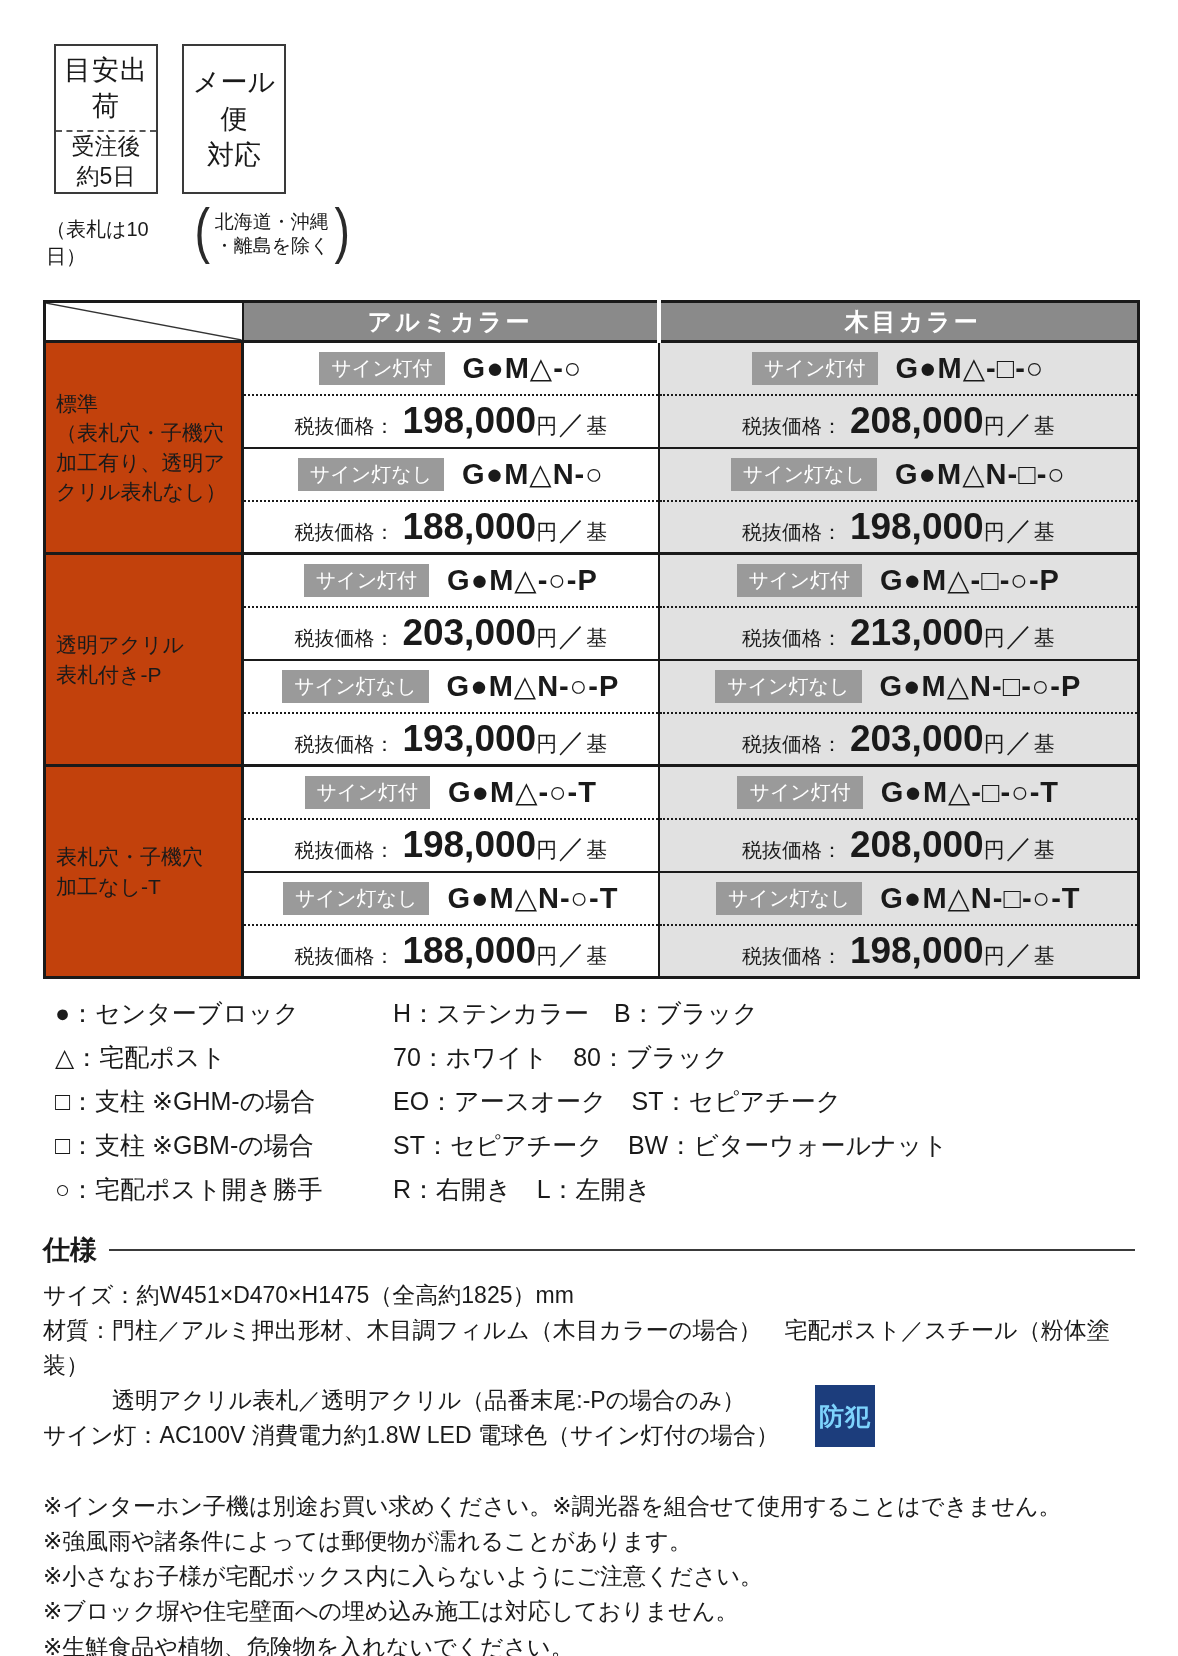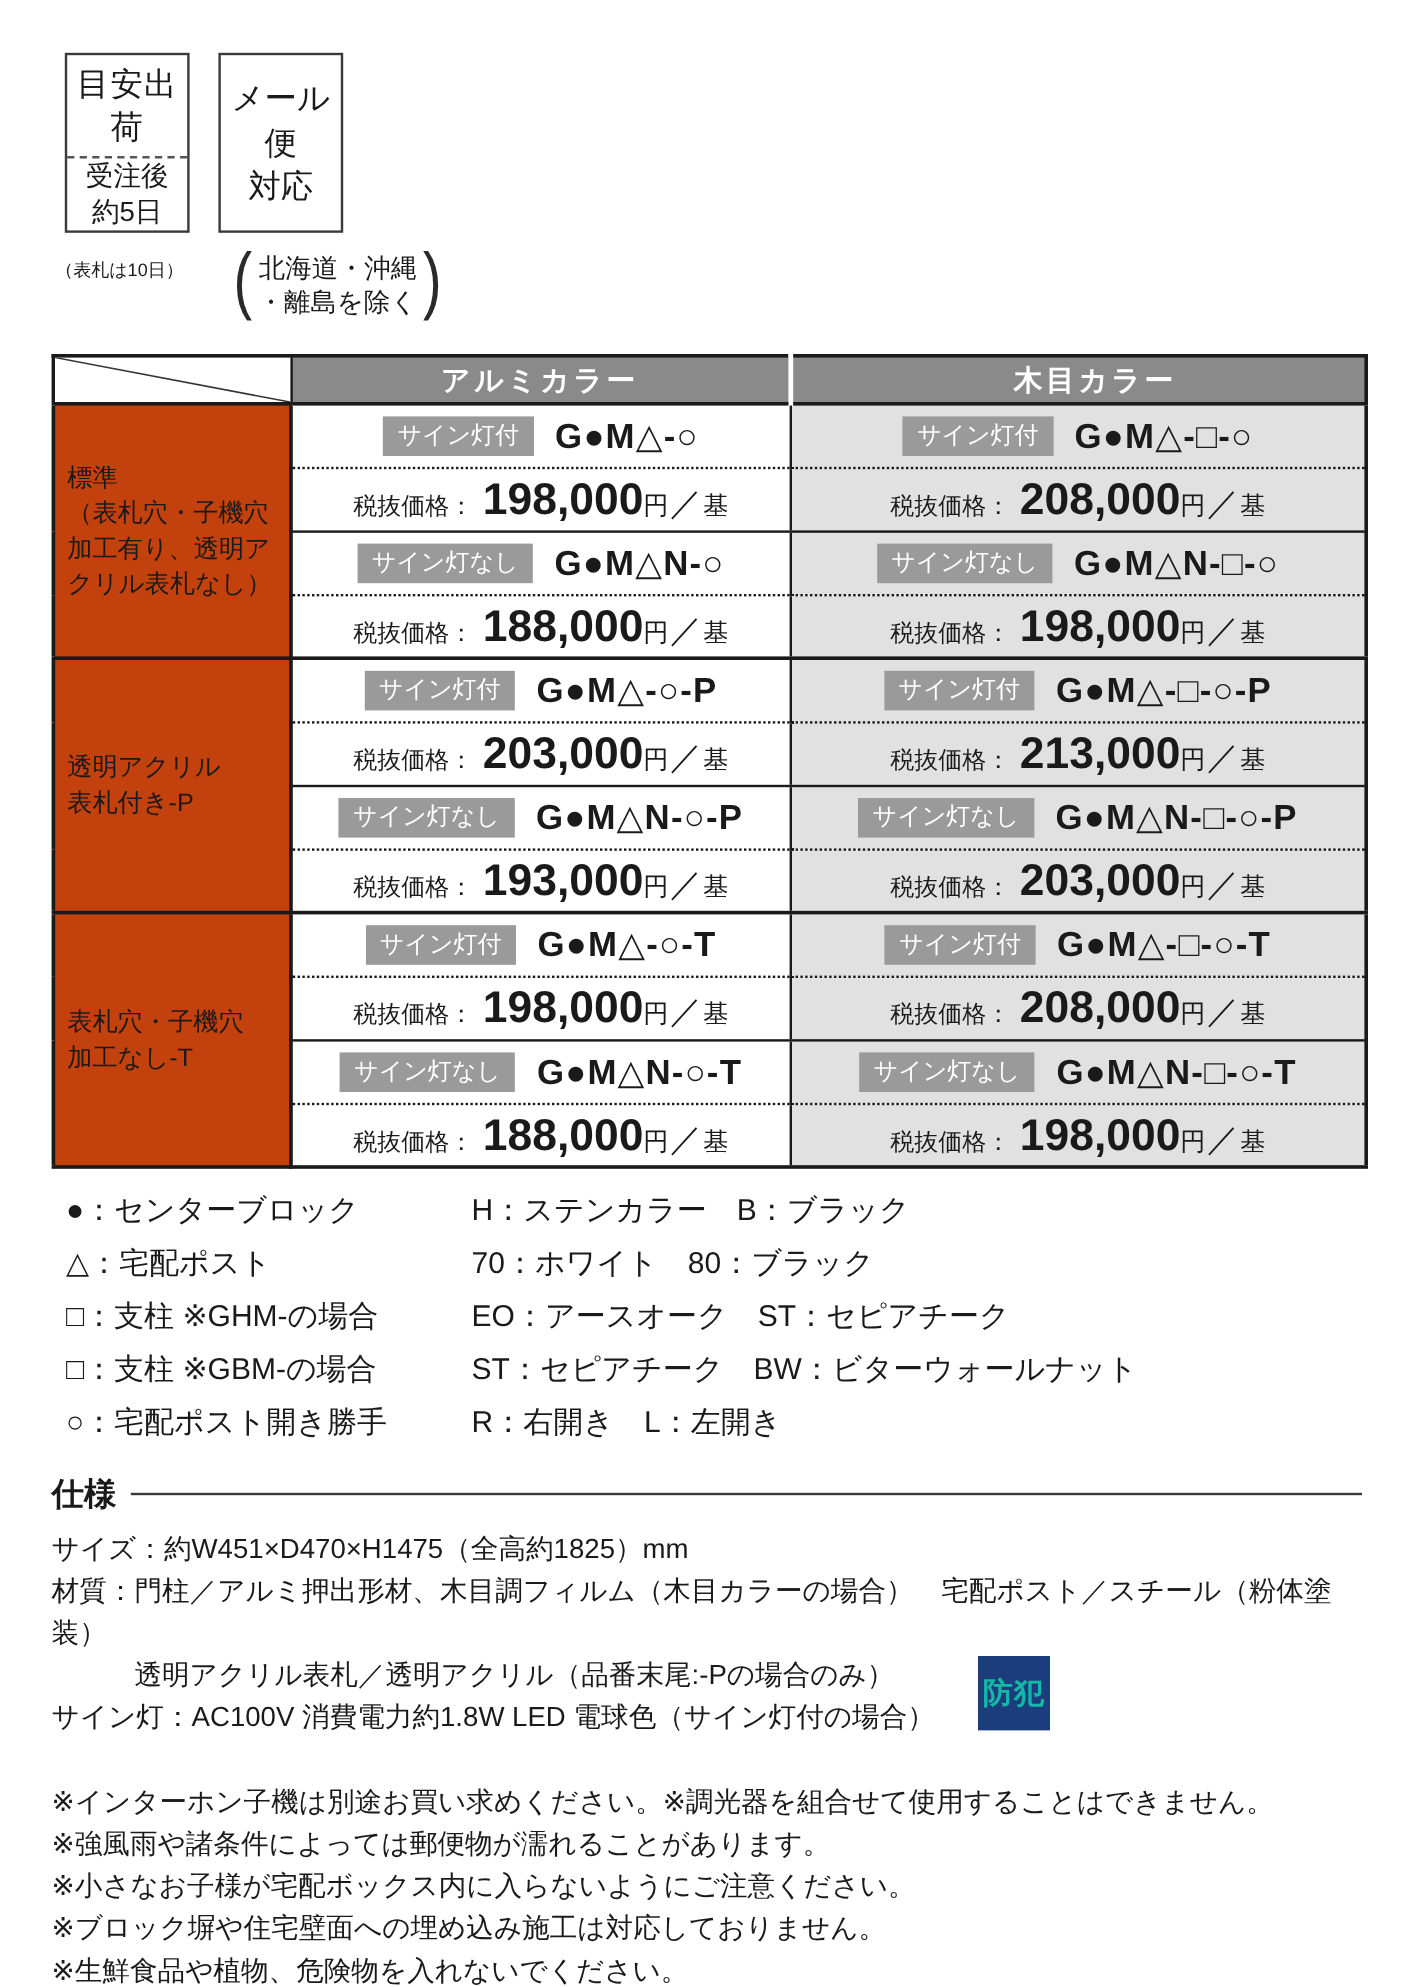--- a/index.html
+++ b/index.html
@@ -17,24 +17,24 @@
   .pre{white-space:pre-line;}
 
   
   .top-row{display:flex;gap:24px;margin:44px 0 0 54px;}
   .info-box{border:2px solid #3a3a3a;width:104px;height:150px;display:flex;flex-direction:column;text-align:center;}
   .info-box .ib-title{flex:0 0 86px;display:flex;align-items:center;justify-content:center;font-size:27px;letter-spacing:1px;border-bottom:2px dashed #555;}
   .info-box .ib-value{flex:1;display:flex;align-items:center;justify-content:center;font-size:23px;line-height:1.3;}
   .info-box.solo{justify-content:center;}
   .info-box.solo .ib-solo{font-size:27px;line-height:1.35;}
   .captions{display:flex;margin:8px 0 0 46px;align-items:flex-start;}
-  .cap-nameplate{font-size:15px;width:138px;padding-top:14px;}
+  .cap-nameplate{font-size:20px;width:138px;padding-top:14px;}
   .cap-region{display:flex;align-items:center;margin-left:8px;}
   .paren{font-size:62px;font-weight:400;line-height:0.9;color:#2a2a2a;transform:scaleX(.75);}
-  .cap-region-text{font-size:22px;line-height:1.25;margin:0 2px;padding-top:8px;text-align:right;}
+  .cap-region-text{font-size:19px;line-height:1.25;margin:0 2px;padding-top:8px;}
 
   
   table.price-table{border-collapse:collapse;margin:30px 0 0 43px;width:1094px;table-layout:fixed;border:3px solid var(--border-dark);}
   col.c1{width:198px;} col.c2{width:416px;} col.c3{width:480px;}
   .head-row .corner{background:#fff;position:relative;border-right:2px solid var(--border-dark);border-bottom:3px solid var(--border-dark);height:40px;padding:0;}
   .corner svg{position:absolute;inset:0;width:100%;height:100%;display:block;}
   th.colhead{background:var(--header-gray);color:#fff;font-size:24px;font-weight:700;letter-spacing:3px;height:40px;border-bottom:3px solid var(--border-dark);}
   th.wood-head{border-left:4px solid #fff;padding-left:28px;}
   td.row-label{border-right:3px solid var(--border-dark);border-bottom:3px solid var(--border-dark);font-size:21px;line-height:1.4;padding:0 4px 0 10px;vertical-align:middle;background:#c2410c;}
   td.cell{text-align:center;vertical-align:middle;height:53px;padding:0;}
@@ -55,21 +55,21 @@
   .legend{margin:18px 0 0 55px;font-size:25px;}
   .legend-row{display:flex;margin-bottom:11px;}
   .legend-left{width:338px;}
 
   
   .spec{margin:26px 0 0 43px;width:1092px;}
   .spec-head{display:flex;align-items:center;gap:12px;}
   .spec-title{font-size:27px;font-weight:700;}
   .spec-rule{flex:1;height:2px;background:#3a3a3a;}
   .spec-lines{margin-top:10px;font-size:23px;line-height:1.52;position:relative;}
-  .security-badge{position:absolute;left:772px;top:107px;width:60px;height:62px;background:var(--security-blue);color:#14b8a6;font-size:25px;font-weight:700;display:flex;align-items:center;justify-content:center;letter-spacing:1px;}
+  .security-badge{position:absolute;left:772px;top:107px;width:60px;height:62px;background:var(--security-blue);color:#7dd3fc;font-size:25px;font-weight:700;display:flex;align-items:center;justify-content:center;letter-spacing:1px;}
 
   
   .notes{margin:36px 0 0 43px;font-size:23px;line-height:1.53;}
 </style>
 </head>
 <body>
 
 <div class="top-row">
   <div class="info-box">
     <div class="ib-title">目安出荷</div>

